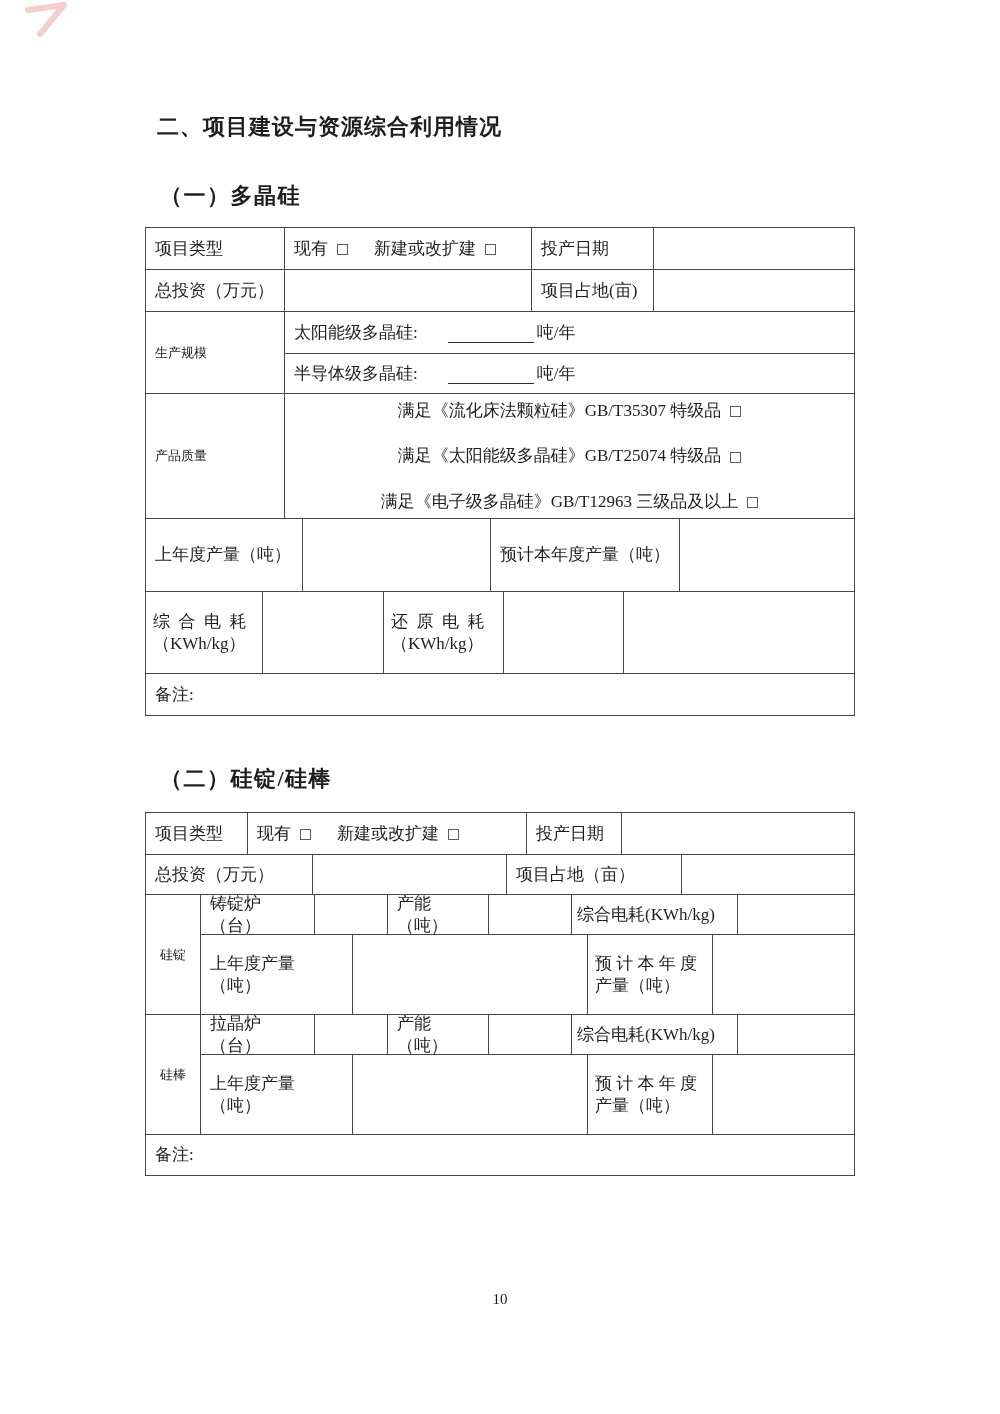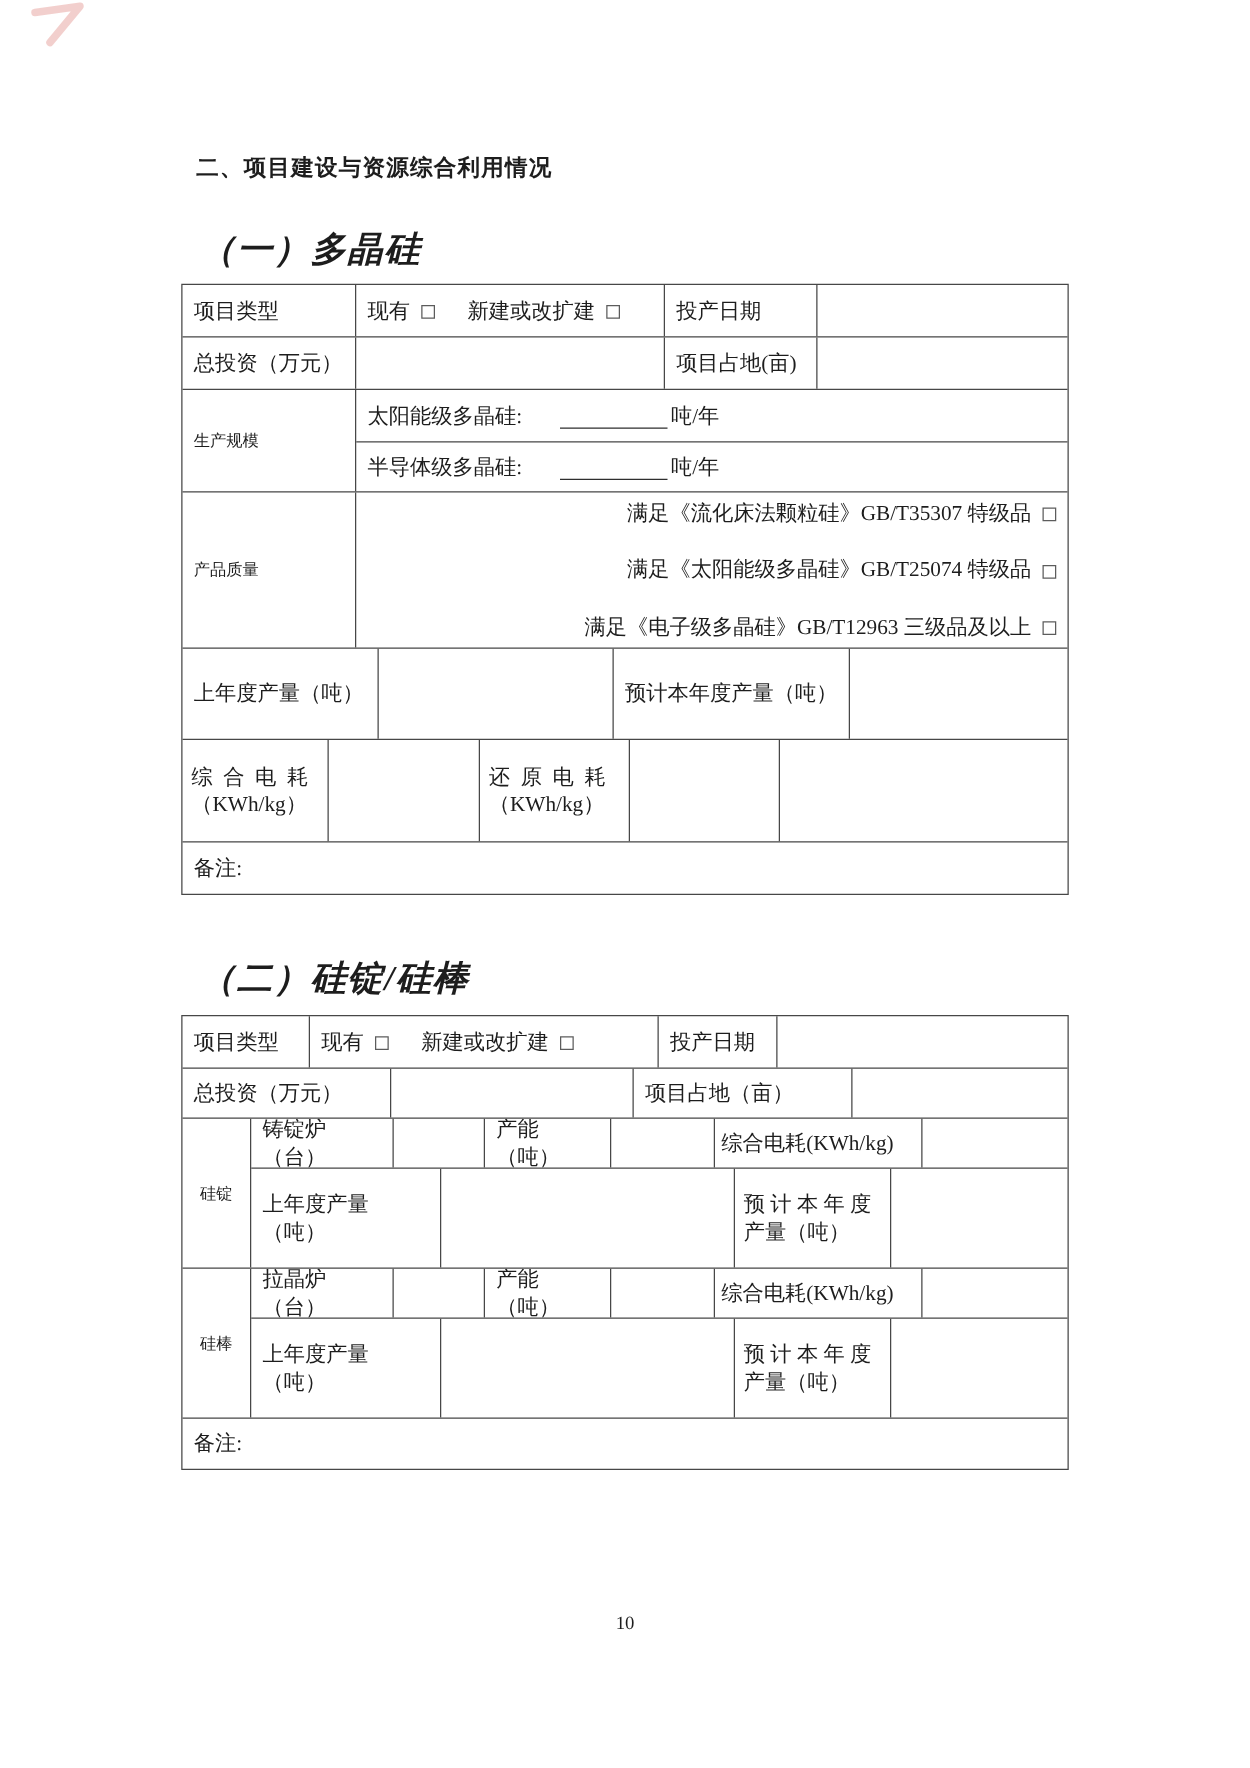--- a/index.html
+++ b/index.html
@@ -7,29 +7,28 @@
     --text:#1d1d1d;
     --mark:#d4574e;
   }
   html,body{margin:0;padding:0;background:#fff;}
   .page{
     position:relative;width:1000px;height:1414px;background:#fff;overflow:hidden;
     font-family:"Liberation Serif","DejaVu Serif",serif;color:var(--text);
   }
   .corner-mark{position:absolute;left:22px;top:0;opacity:.28;}
   .h1{
-    position:absolute;left:157px;top:122px;
+    position:absolute;left:157px;top:112px;
     font-family:Liberation Mono, monospace;
-    font-size:18px;font-weight:700;letter-spacing:1px;
+    font-size:22px;font-weight:700;letter-spacing:1px;
   }
   .h2{
     position:absolute;left:160px;
-    font-size:28px;font-weight:700;letter-spacing:1.5px;
+    font-size:22px;font-weight:700;letter-spacing:1.5px;
     font-family:"Liberation Serif","DejaVu Serif",serif;
-    font-style:italic;
   }
   .h2.s1{top:181px;}
   .h2.s2{top:764px;}
 
   .tbl{position:absolute;left:145px;width:710px;border:1px solid var(--border);background:#fff;box-sizing:border-box;}
   .t1{top:227px;}
   .t2{top:812px;}
   .r{display:flex;border-top:1px solid var(--border);box-sizing:border-box;}
   .tbl > .r:first-child{border-top:none;font-family:Liberation Serif, serif;}
   .gb > .r:first-child{border-top:none;}
@@ -41,21 +40,21 @@
   .r > .c:first-child{border-left:none;}
   .fill{flex:1 1 auto;}
   .gl{
     border-left:none;box-sizing:border-box;display:flex;align-items:center;
     font-size:13px;padding:2px 9px;flex:0 0 auto;
   }
   .gl.center{justify-content:center;padding:2px 2px;}
   .gb{flex:1 1 auto;display:flex;flex-direction:column;border-left:1px solid var(--border);box-sizing:border-box;min-width:0;}
   .c2{flex-direction:column;align-items:flex-start;justify-content:center;padding:2px 7px;}
   .c2 div{white-space:nowrap;}
-  .qcell{flex-direction:column;align-items:flex-end;justify-content:center;gap:24px;}
+  .qcell{flex-direction:column;align-items:center;justify-content:center;gap:24px;}
   .qline{display:flex;align-items:center;white-space:nowrap;}
   .cb{
     width:11px;height:11px;border:1px solid #5c5c5c;display:inline-block;
     margin-left:9px;position:relative;top:1px;flex:0 0 auto;box-sizing:border-box;
   }
   .optgap{display:inline-block;width:26px;flex:0 0 auto;}
   .blank{
     display:inline-block;width:86px;height:14px;
     border-bottom:1px solid #2e2e2e;margin:0 3px 0 30px;position:relative;top:3px;flex:0 0 auto;
   }

